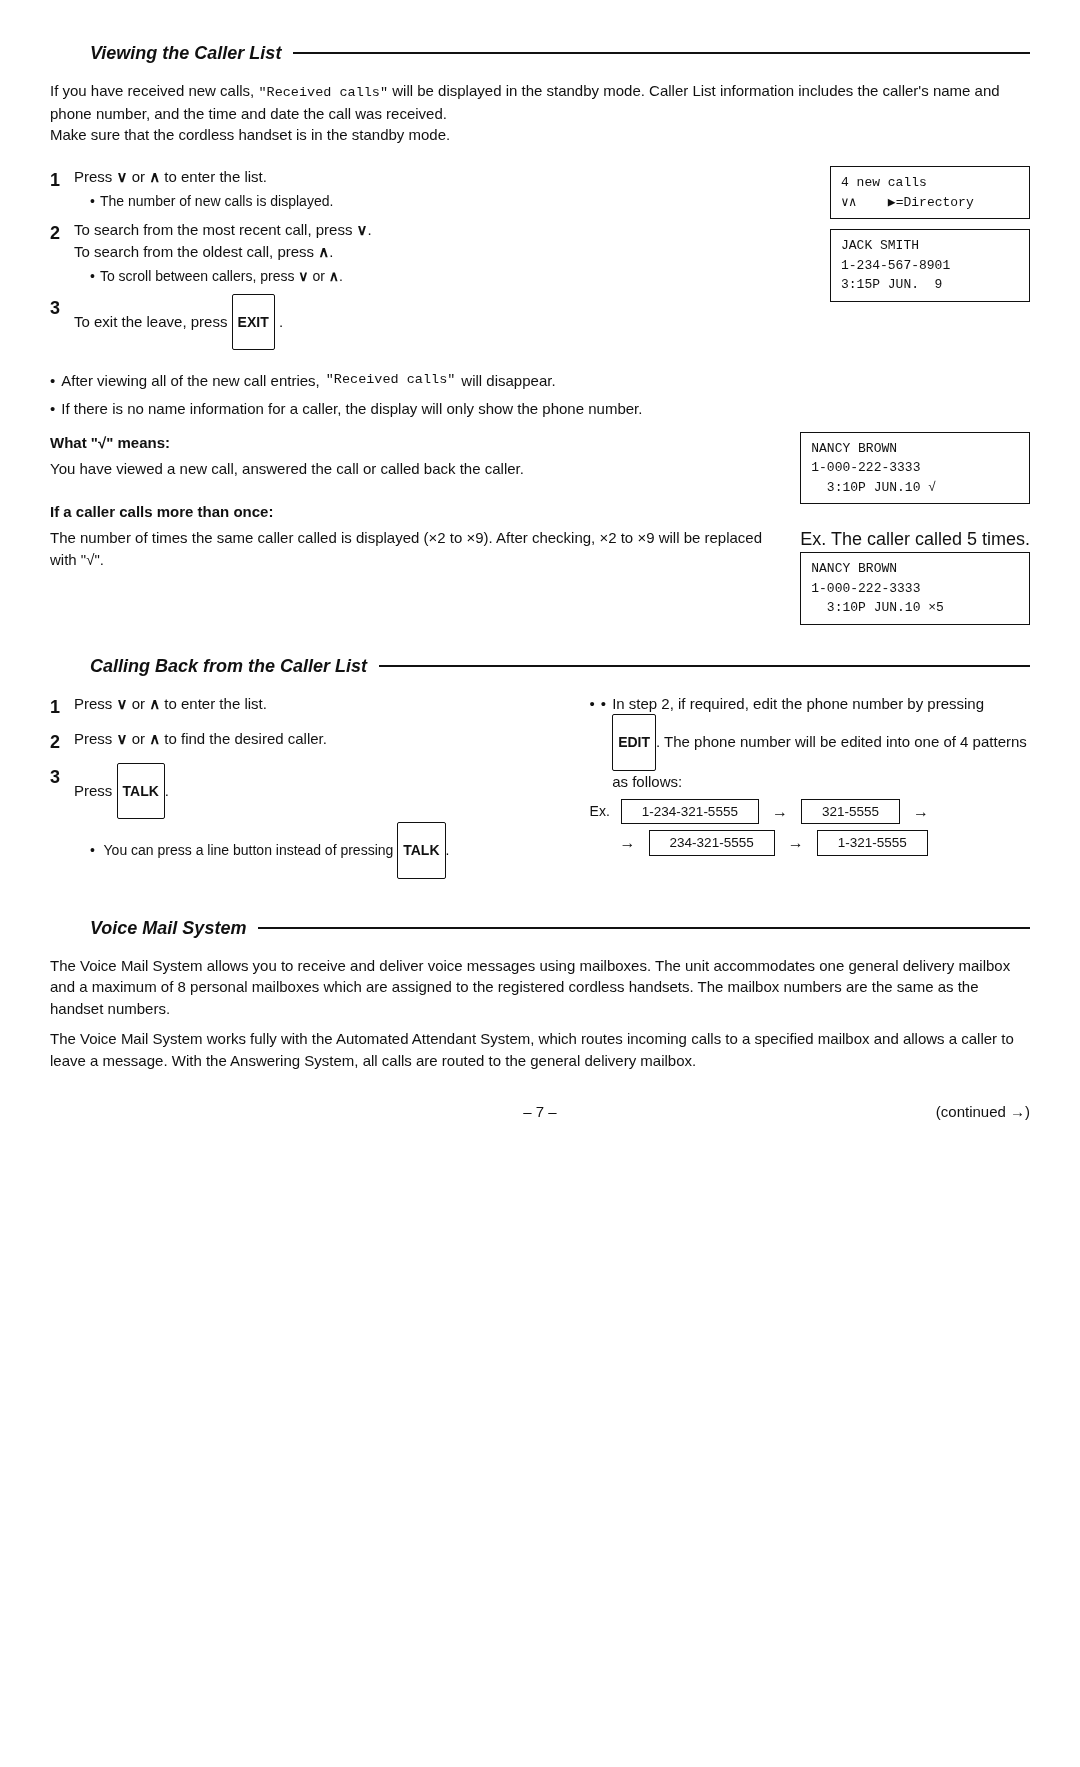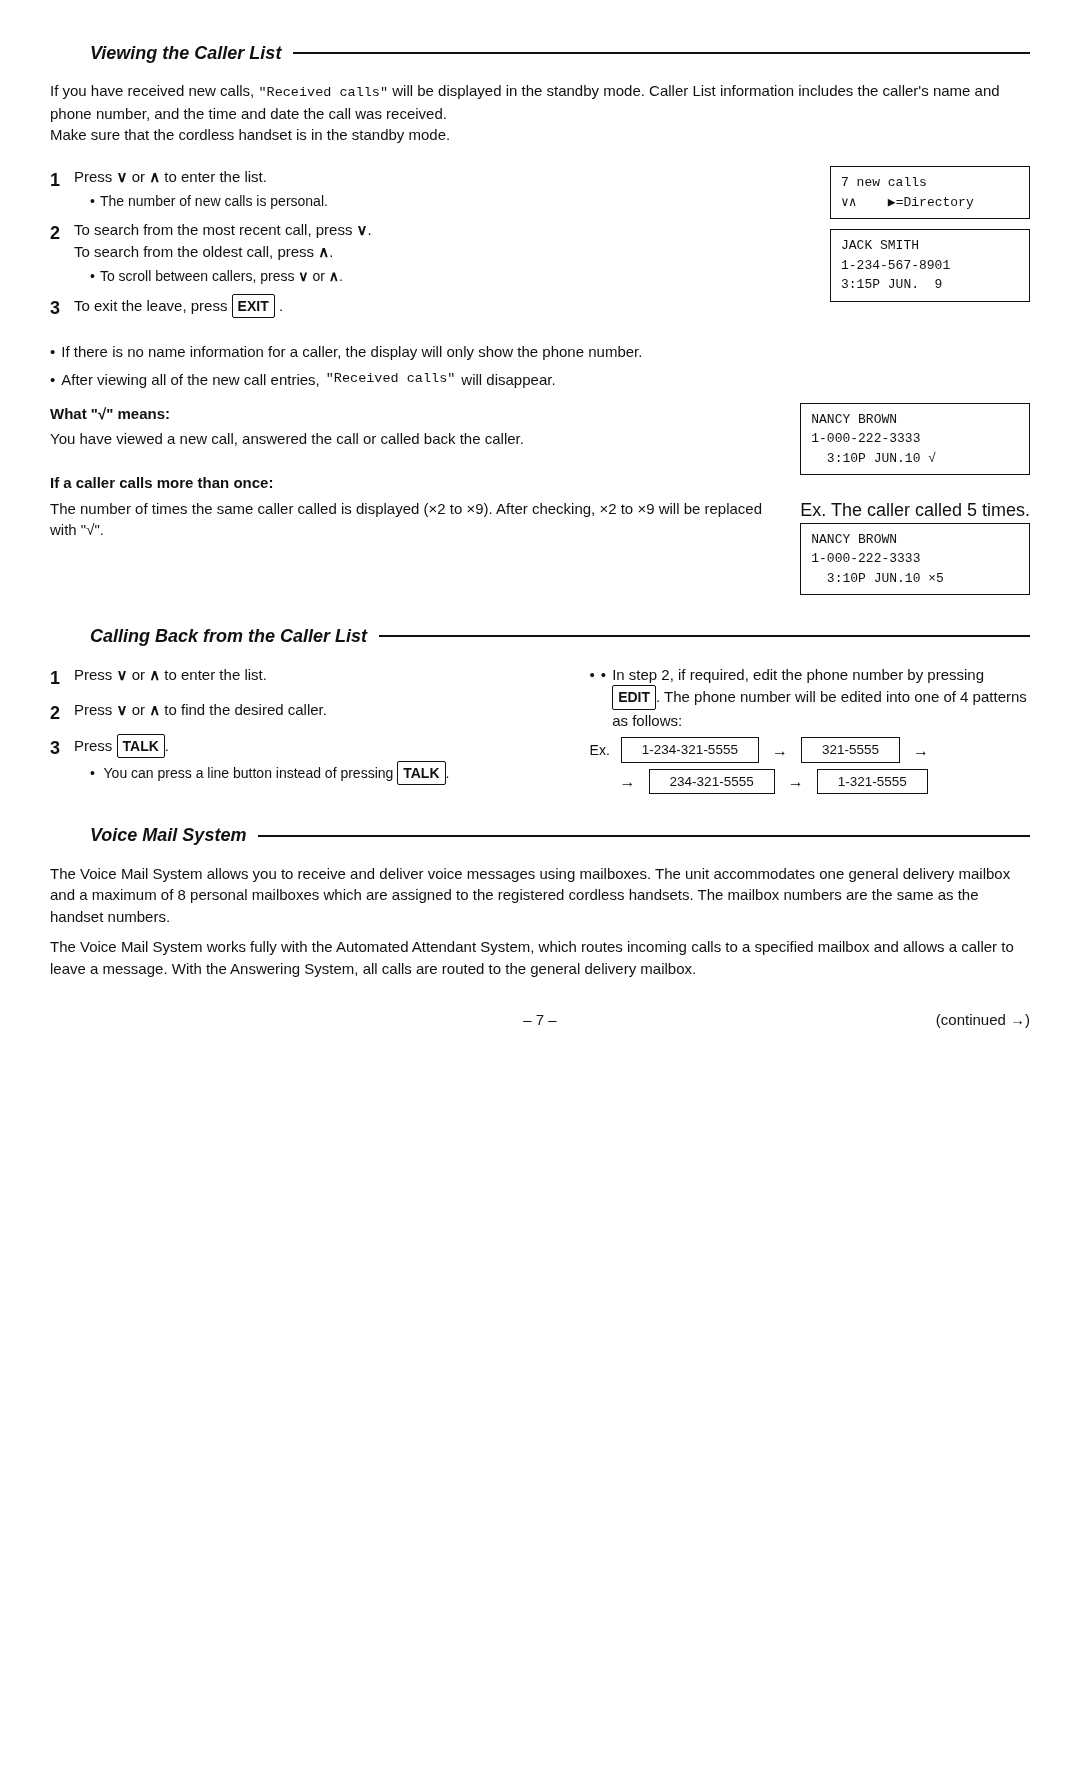--- a/index.html
+++ b/index.html
@@ -91,21 +91,21 @@
     }
     .sub-bullet::before {
       content: '•';
       margin-right: 5px;
     }
 
     
     .key {
       display: inline-block;
       border: 1.5px solid #111;
-      padding: 1px 5px;
+      padding: 17px 5px;
       font-weight: bold;
       font-size: 14px;
       border-radius: 2px;
     }
 
     
     .bullets {
       margin: 12px 0;
     }
     .bullet-item {
@@ -210,21 +210,21 @@
     <div class="steps-left">
 
       <div class="step">
         <span class="step-num">1</span>
         <div class="step-content">
           <span>Press </span>
           <strong>∨</strong>
           <span> or </span>
           <strong>∧</strong>
           <span> to enter the list.</span>
-          <div class="sub-bullet">The number of new calls is personal.</div>
+          <div class="sub-bullet">The number of new calls is displayed.</div>
         </div>
       </div>
 
       <div class="step">
         <span class="step-num">2</span>
         <div class="step-content">
           <span>To search from the most recent call, press <strong>∨</strong>.</span><br>
           <span>To search from the oldest call, press <strong>∧</strong>.</span>
           <div class="sub-bullet">To scroll between callers, press <strong>∨</strong> or <strong>∧</strong>.</div>
         </div>
@@ -235,31 +235,31 @@
         <div class="step-content">
           <span>To exit the leave, press </span>
           <span class="key">EXIT</span>
           <span>.</span>
         </div>
       </div>
 
     </div>
 
     <div class="steps-right">
-      <div class="lcd-box">7 new calls
+      <div class="lcd-box">4 new calls
 ∨∧    ▶=Directory</div>
       <div class="lcd-box">JACK SMITH
 1-234-567-8901
 3:15P JUN.  9</div>
     </div>
   </div>
 
   <div class="bullets">
+    <div class="bullet-item">After viewing all of the new call entries, <span class="mono">"Received calls"</span> will disappear.</div>
     <div class="bullet-item">If there is no name information for a caller, the display will only show the phone number.</div>
-    <div class="bullet-item">After viewing all of the new call entries, <span class="mono">"Received calls"</span> will disappear.</div>
   </div>
 
   <div class="info-grid">
     <div class="info-grid-left">
       <div>
         <p class="bold-label">What "√" means:</p>
         <p>You have viewed a new call, answered the call or called back the caller.</p>
       </div>
       <br>
       <div>

